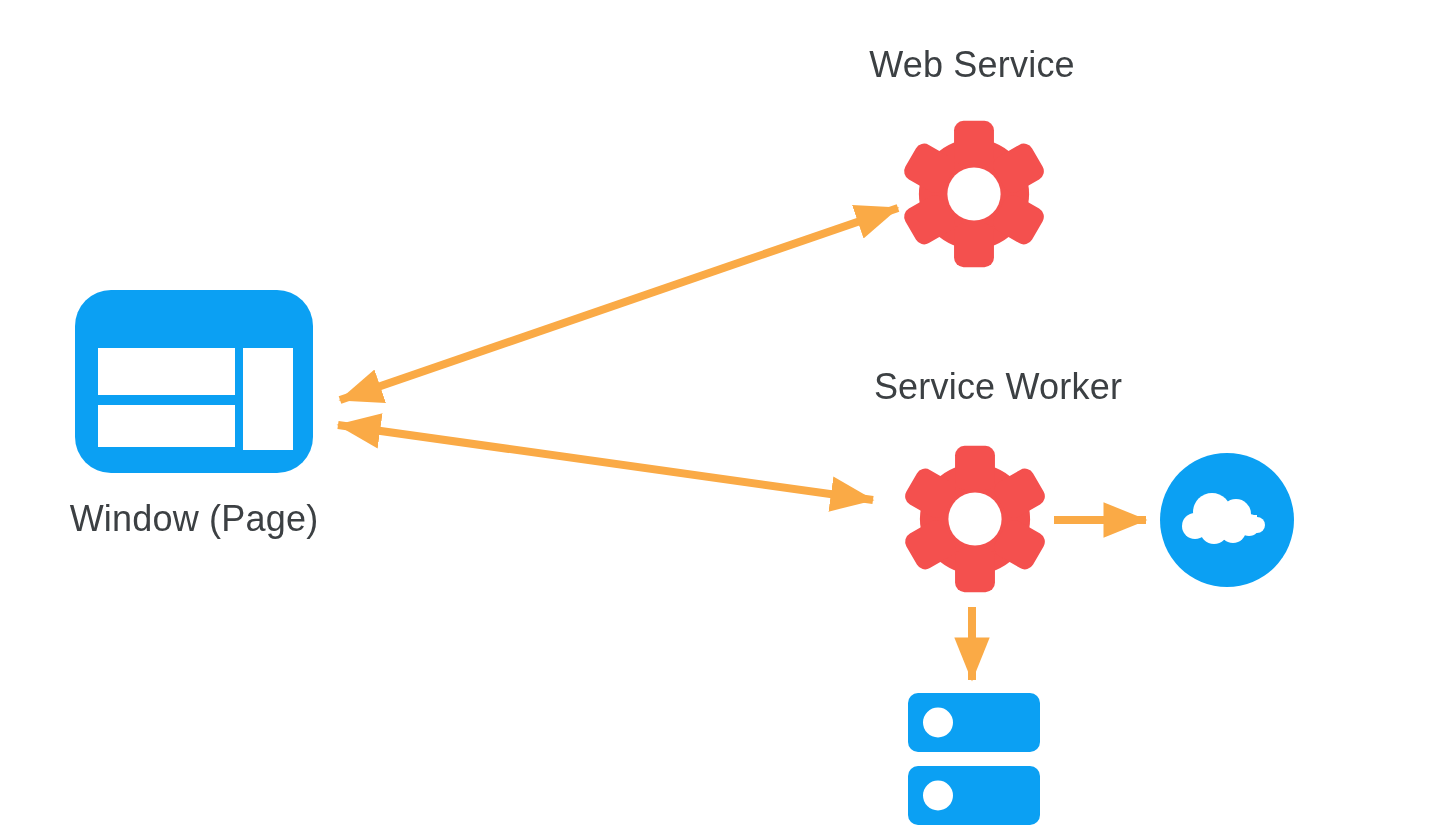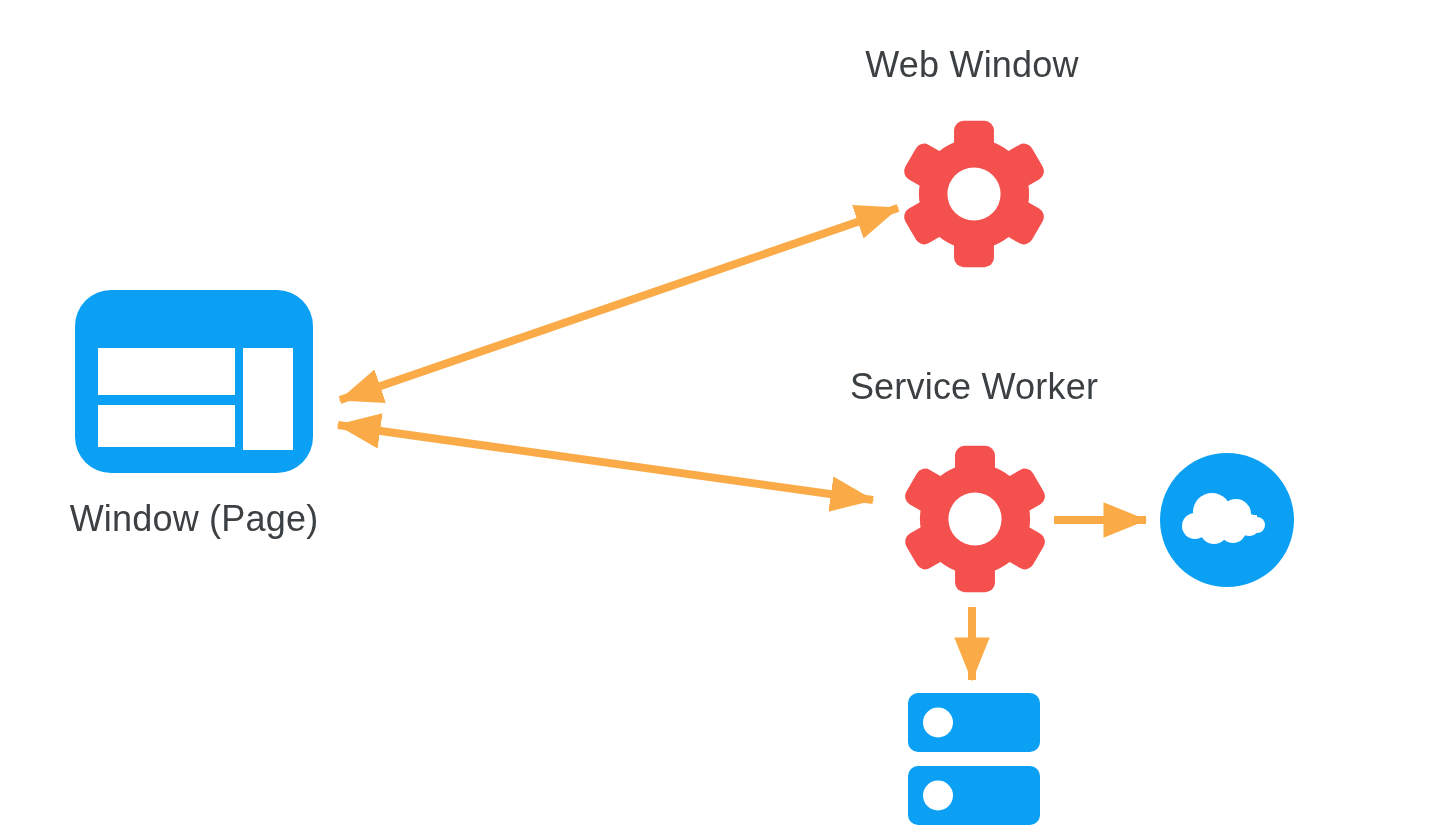--- a/index.html
+++ b/index.html
@@ -45,36 +45,36 @@
       </marker>
     </defs>
     <g stroke="#FAAA46" stroke-width="8" fill="none">
       <line x1="340" y1="400" x2="898" y2="208" marker-start="url(#ah)" marker-end="url(#ah)"></line>
       <line x1="338" y1="425" x2="873" y2="500" marker-start="url(#ah)" marker-end="url(#ah)"></line>
       <line x1="1054" y1="520" x2="1146" y2="520" marker-end="url(#ah)"></line>
       <line x1="972" y1="607" x2="972" y2="680" marker-end="url(#ah)"></line>
     </g>
   </svg>
 
-  <div class="node-label" style="left:772px; top:44px; width:400px;">Web Window</div>
+  <div class="node-label" style="left:772px; top:44px; width:400px;">Web Service</div>
 
   <svg class="abs" style="left:898px; top:118px;" width="152" height="152" viewBox="0 0 160 160" xmlns="http://www.w3.org/2000/svg">
     <g fill="#F4504E">
       <circle cx="80" cy="80" r="58"></circle>
       <rect x="59" y="3" width="42" height="46" rx="10" transform="rotate(0 80 80)"></rect>
       <rect x="59" y="3" width="42" height="46" rx="10" transform="rotate(60 80 80)"></rect>
       <rect x="59" y="3" width="42" height="46" rx="10" transform="rotate(120 80 80)"></rect>
       <rect x="59" y="3" width="42" height="46" rx="10" transform="rotate(180 80 80)"></rect>
       <rect x="59" y="3" width="42" height="46" rx="10" transform="rotate(240 80 80)"></rect>
       <rect x="59" y="3" width="42" height="46" rx="10" transform="rotate(300 80 80)"></rect>
     </g>
     <circle cx="80" cy="80" r="28" fill="#ffffff"></circle>
   </svg>
 
-  <div class="node-label" style="left:774px; top:366px; width:400px;">Service Worker</div>
+  <div class="node-label" style="left:798px; top:366px; width:400px;">Service Worker</div>
 
   <svg class="abs" style="left:899px; top:443px;" width="152" height="152" viewBox="0 0 160 160" xmlns="http://www.w3.org/2000/svg">
     <g fill="#F4504E">
       <circle cx="80" cy="80" r="58"></circle>
       <rect x="59" y="3" width="42" height="46" rx="10" transform="rotate(0 80 80)"></rect>
       <rect x="59" y="3" width="42" height="46" rx="10" transform="rotate(60 80 80)"></rect>
       <rect x="59" y="3" width="42" height="46" rx="10" transform="rotate(120 80 80)"></rect>
       <rect x="59" y="3" width="42" height="46" rx="10" transform="rotate(180 80 80)"></rect>
       <rect x="59" y="3" width="42" height="46" rx="10" transform="rotate(240 80 80)"></rect>
       <rect x="59" y="3" width="42" height="46" rx="10" transform="rotate(300 80 80)"></rect>

